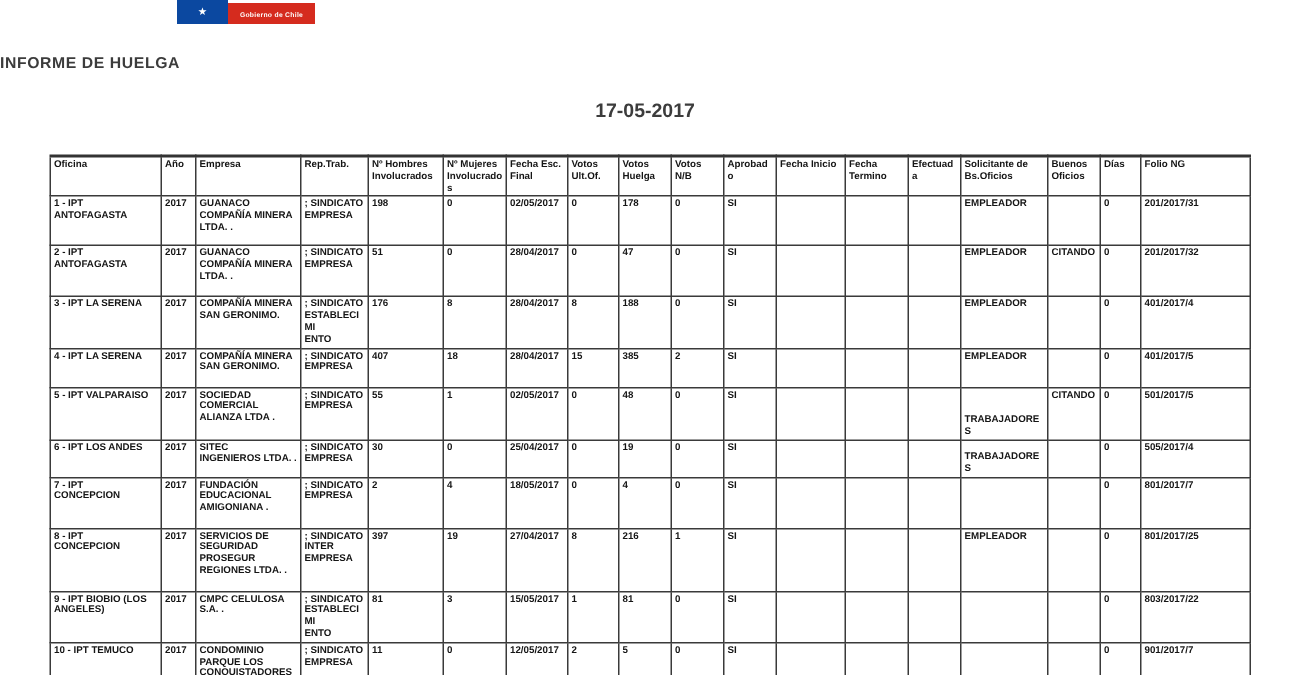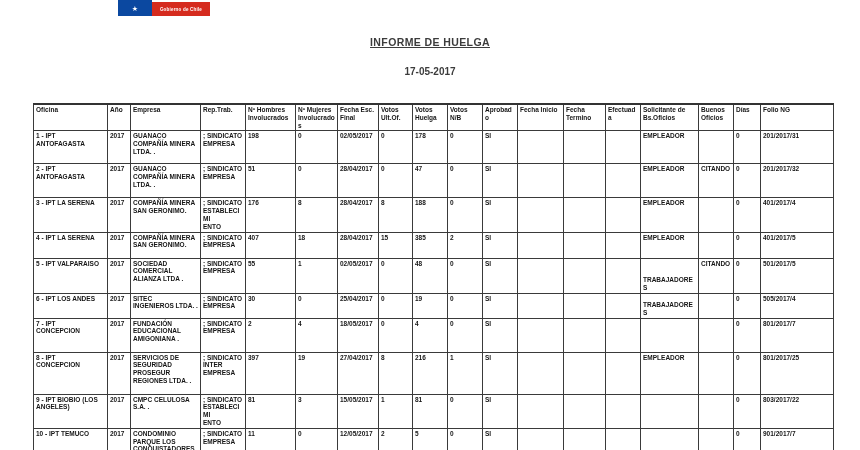--- a/index.html
+++ b/index.html
@@ -6,22 +6,22 @@
   body{
     width:860px;height:450px;overflow:hidden;position:relative;
     background:#ffffff;font-family:"Liberation Sans",sans-serif;color:#1d1d1d;
   }
   
   .logo{position:absolute;left:118px;top:0;display:flex;align-items:flex-start;}
   .logo-blue{width:34px;height:16px;background:#0b48a0;display:flex;align-items:center;justify-content:center;color:#ffffff;font-size:7px;line-height:1;}
   .logo-red{width:58px;height:14px;margin-top:2px;background:#d52b1e;display:flex;align-items:center;justify-content:center;}
   .logo-red span{color:#ffffff;font-size:4.5px;font-weight:700;letter-spacing:.2px;white-space:nowrap;}
   
-  .title{position:absolute;top:36px;left:0;width:100%;text-align:center;font-size:10.5px;font-weight:700;color:#3c3c3c;letter-spacing:.4px;text-decoration:underline;}
-  .date{position:absolute;top:66px;left:0;width:100%;text-align:center;font-size:10px;font-weight:700;color:#3c3c3c;}
+  .title{position:absolute;top:36px;left:0;width:100%;font-size:10.5px;font-weight:700;color:#3c3c3c;letter-spacing:.4px;}
+  .date{position:absolute;top:66px;left:0;width:100%;text-align:center;font-size:13px;font-weight:700;color:#3c3c3c;}
   
   .tbl-wrap{position:absolute;left:33px;top:103px;}
   table{border-collapse:collapse;table-layout:fixed;width:800px;border-top:2px solid #333;}
   th,td{
     border:1px solid #3a3a3a;vertical-align:top;text-align:left;
     padding:1px 2px;font-size:6.5px;line-height:1.2;font-weight:700;color:#151515;
     white-space:pre-line;overflow-wrap:anywhere;overflow:hidden;
   }
   td.va-bottom{vertical-align:bottom;}
   thead th{height:20px;}

